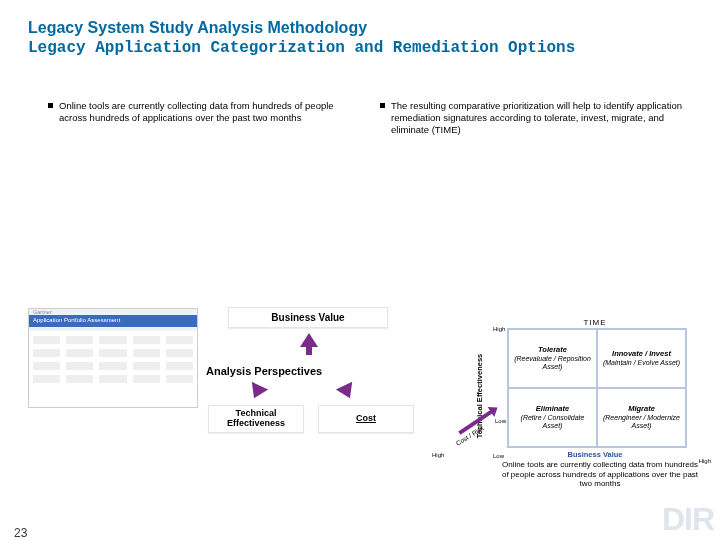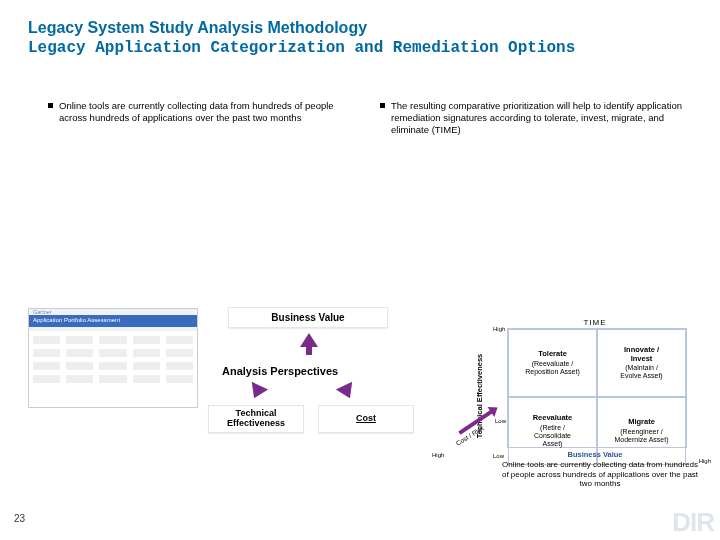--- a/index.html
+++ b/index.html
@@ -49,21 +49,21 @@
     width: 0; height: 0;
     border-left: 9px solid transparent;
     border-right: 9px solid transparent;
     border-bottom: 14px solid #7a2a8a;
   }
   .arrow-up::after {
     content:""; position:absolute; left:-3px; top:14px;
     width:6px; height:8px; background:#7a2a8a;
   }
   .ap-label {
-    position: absolute; left: 194px; top: 80px;
+    position: absolute; left: 178px; top: 80px;
     font-size: 11px; font-weight: bold;
   }
   .arrow-dl {
     position: absolute; left: 220px; top: 100px;
     width: 18px; height: 18px;
   }
   .arrow-dr {
     position: absolute; left: 310px; top: 100px;
     width: 18px; height: 18px;
   }
@@ -105,23 +105,24 @@
   }
   .x-label {
     font-size: 7.5px; font-weight: bold; color: #2a5599;
     text-align: center; margin-top: 2px;
   }
   .grid2 {
     display: grid; grid-template-columns: 1fr 1fr; grid-template-rows: 1fr 1fr;
     border: 1px solid #b8c6de; width: 180px; height: 120px; margin-left: 12px;
   }
   .cell {
-    border: 1px solid #b8c6de; padding: 16px;
+    border: 1px solid #b8c6de; padding: 4px;
     font-size: 7px; text-align: center; display:flex; flex-direction:column; justify-content:center;
     line-height: 1.15;
+    font-style: italic;
   }
   .cell b { font-size: 7.5px; display:block; margin-bottom:1px; }
 
   .cost-risk {
     position: absolute; left: 454px; top: 432px;
     font-size: 6.5px; transform: rotate(-32deg);
   }
   .cost-risk-high { position:absolute; left:432px; top:452px; font-size:6px; }
   .cost-risk-low  { position:absolute; left:495px; top:418px; font-size:6px; }
   .cost-risk-arrow {
@@ -132,26 +133,26 @@
   .cost-risk-arrow::after {
     content:""; position:absolute; right:-6px; top:-4px;
     border-left:8px solid #7a2a8a; border-top:6px solid transparent; border-bottom:6px solid transparent;
   }
 
   .footnote {
     position: absolute; left: 500px; top: 460px; width: 200px;
     font-size: 8px; text-align: center; line-height: 1.2;
   }
   .page-num {
-    position: absolute; left: 14px; bottom: 16px;
-    font-size: 10px; color: #333;
+    position: absolute; left: 14px; bottom: 0;
+    font-size: 12px; color: #333;
   }
   .watermark {
     position: absolute; right: 6px; bottom: 2px;
-    font-size: 26px; font-weight: bold; color: rgba(160,180,200,0.35);
+    font-size: 32px; font-weight: bold; color: rgba(160,180,200,0.35);
     letter-spacing: -1px;
   }
 </style>
 </head>
 <body>
 
 <div class="title-block">
   <div class="title-line">Legacy System Study Analysis Methodology</div>
   <div class="title-line blue">Legacy Application Categorization and Remediation Options</div>
 </div>
@@ -225,21 +226,21 @@
   <div class="grid2">
     <div class="cell">
         <b>Tolerate</b>
         <span>(Reevaluate / Reposition Asset)</span>
       </div>
     <div class="cell">
         <b>Innovate / Invest</b>
         <span>(Maintain / Evolve Asset)</span>
       </div>
     <div class="cell">
-        <b>Reevaluate</b>
+        <b>Eliminate</b>
         <span>(Retire / Consolidate Asset)</span>
       </div>
     <div class="cell">
         <b>Migrate</b>
         <span>(Reengineer / Modernize Asset)</span>
       </div>
   </div>
   <div class="x-label">Business Value</div>
 </div>
 

